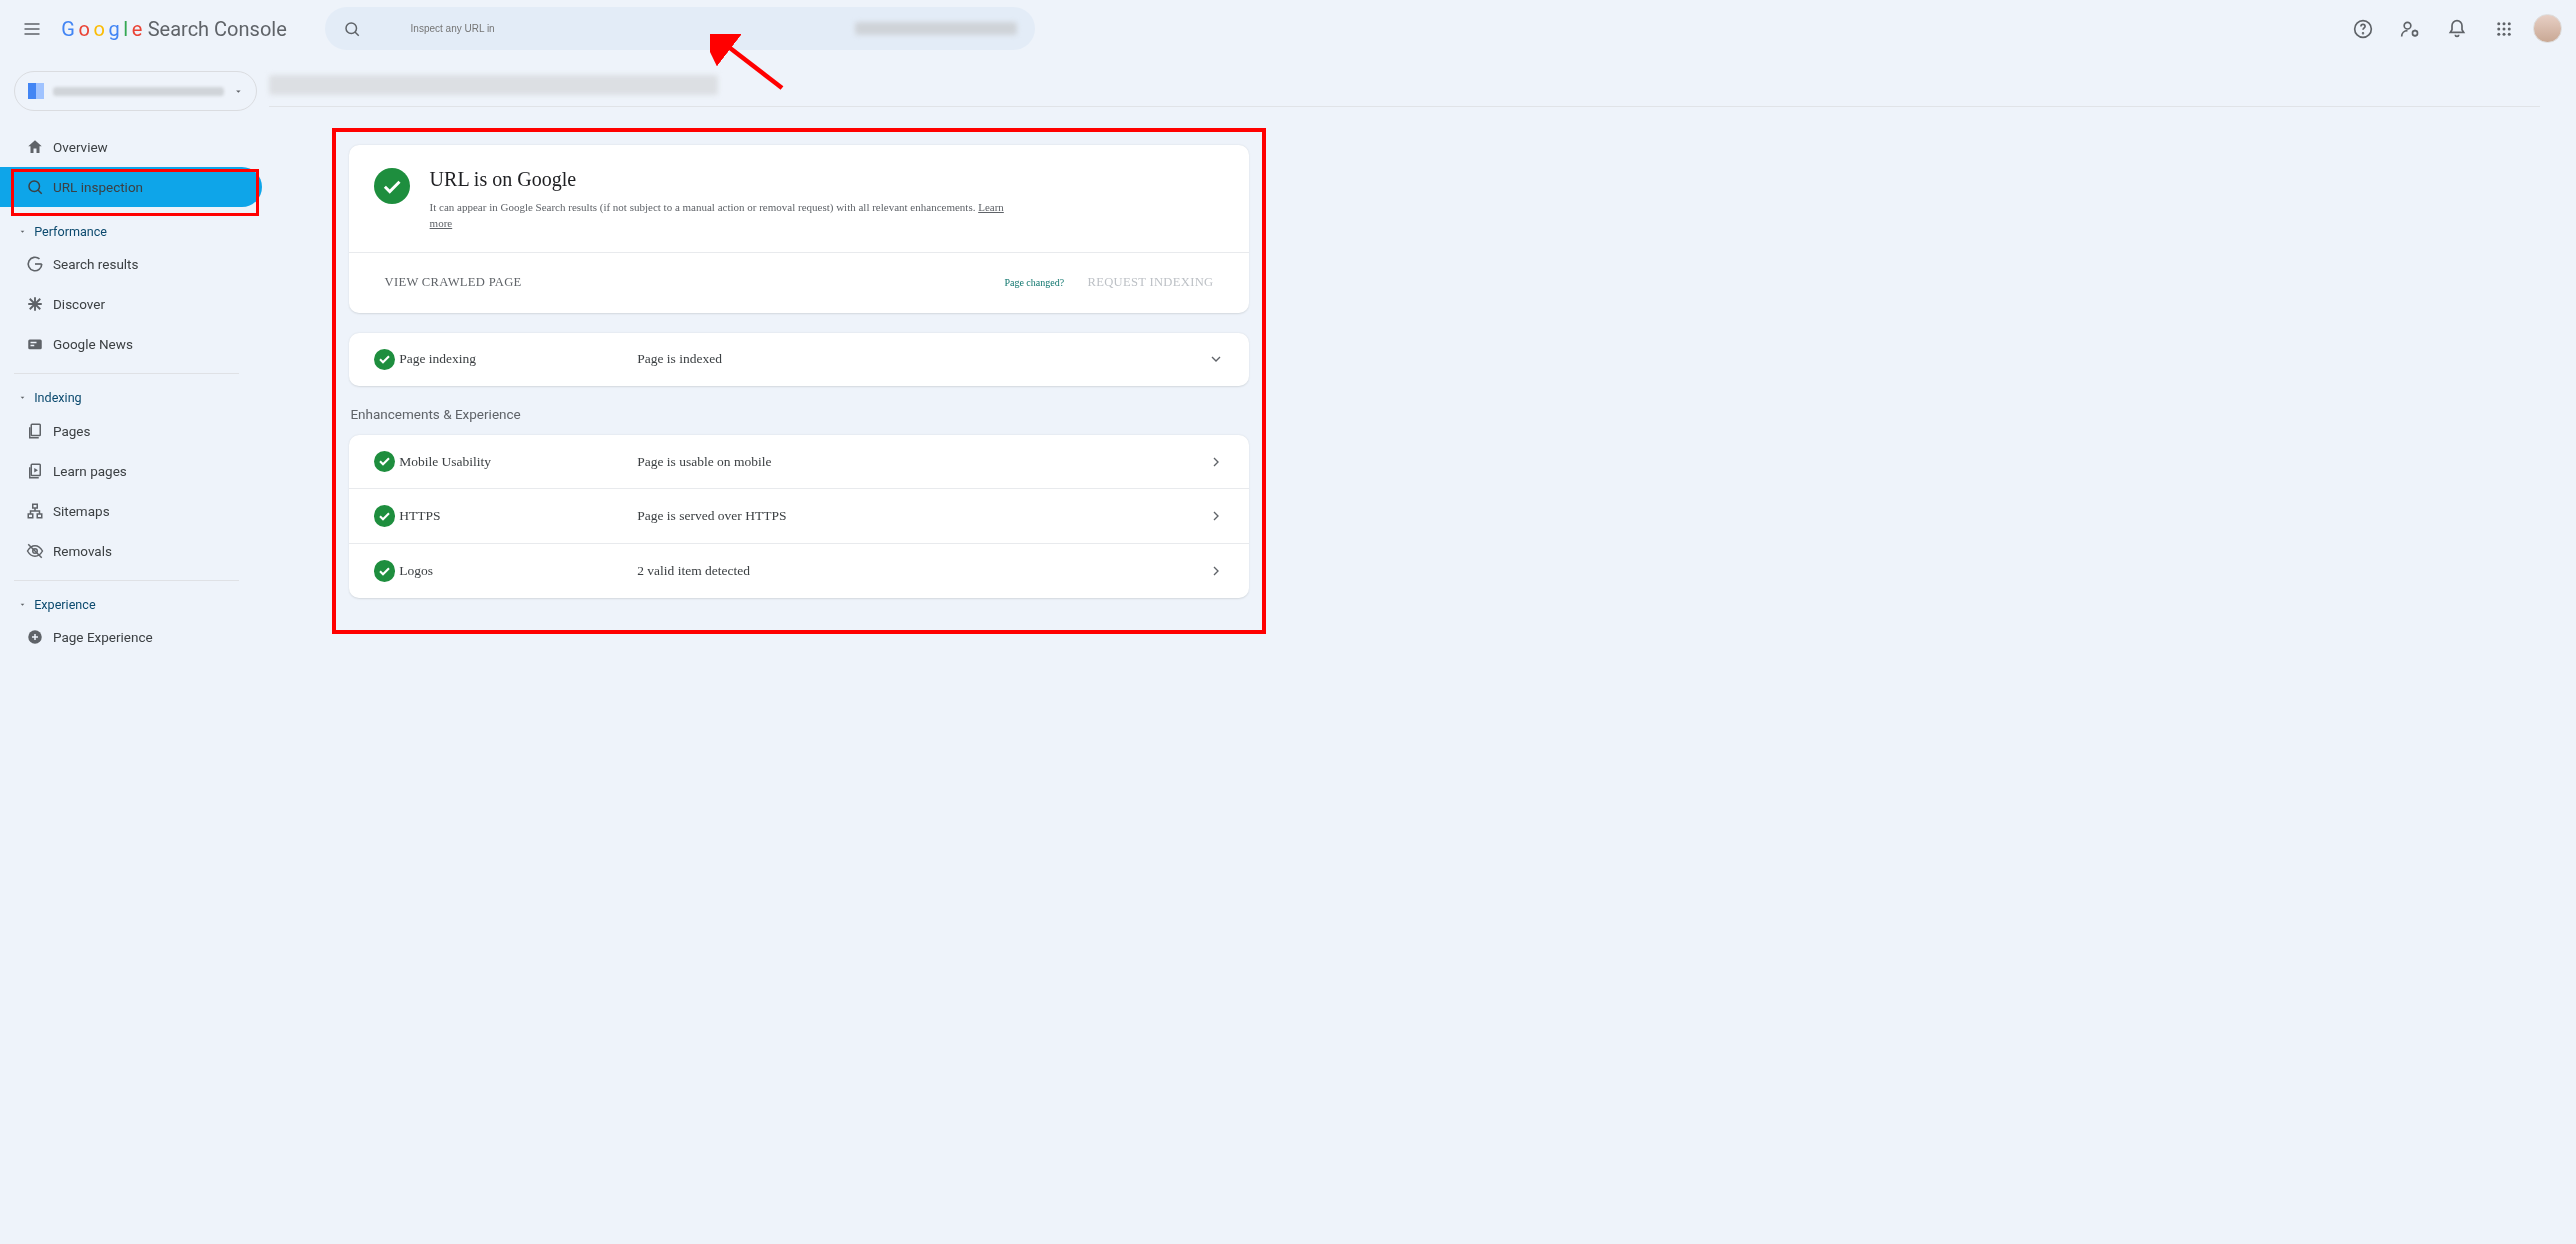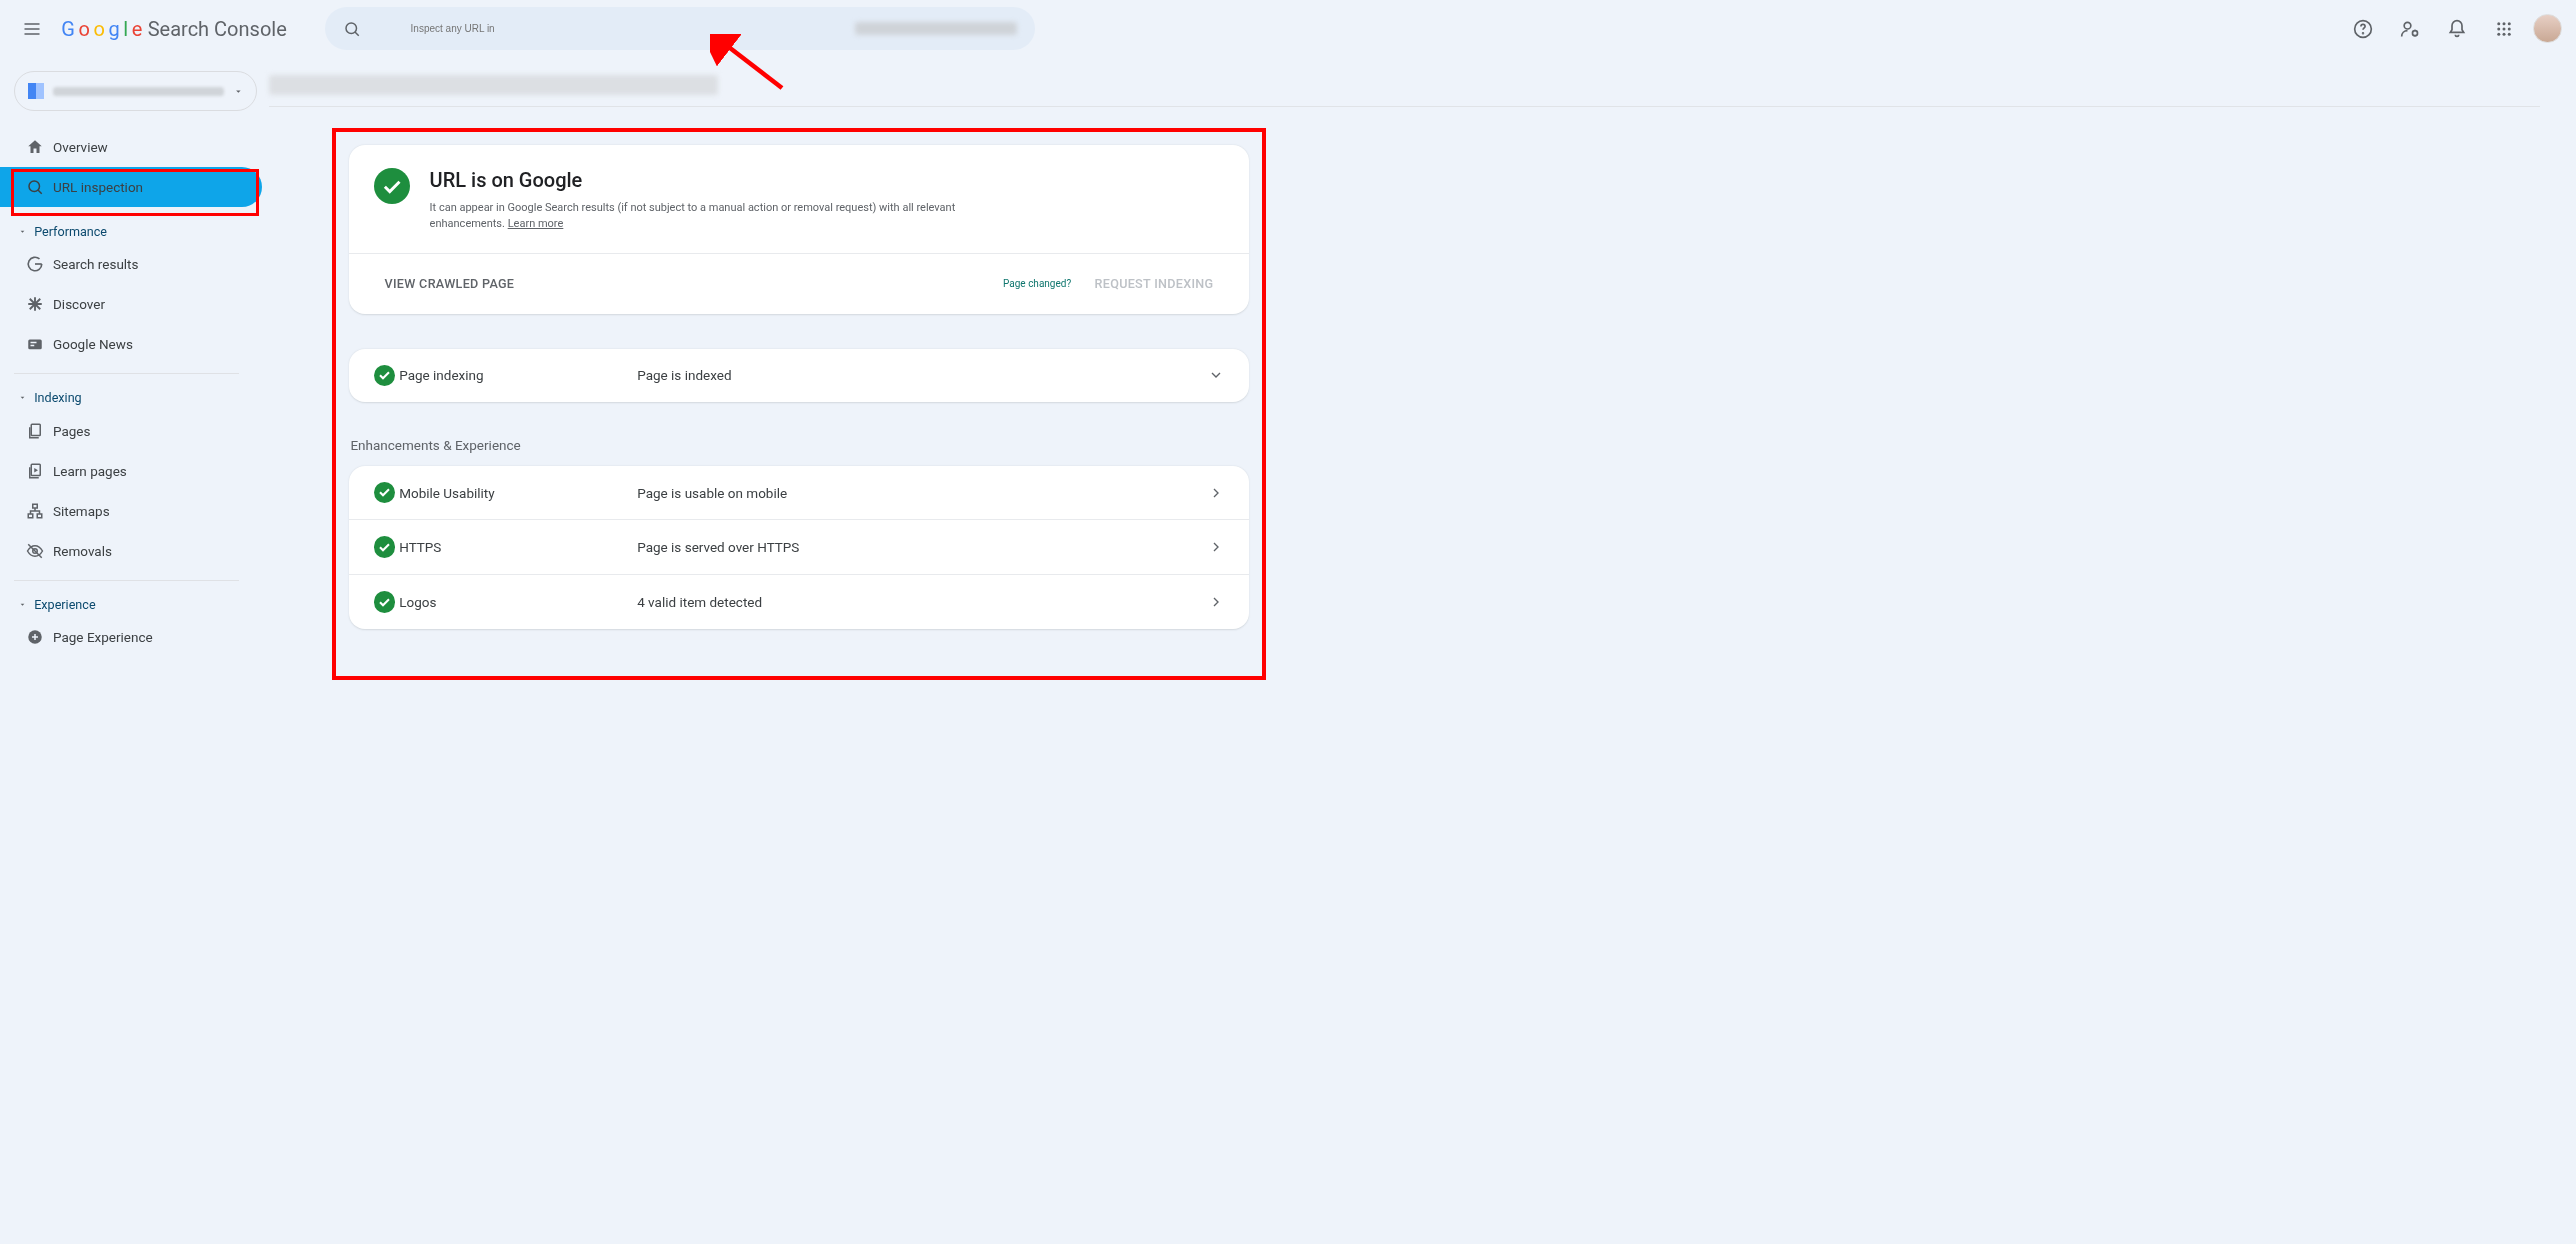--- a/index.html
+++ b/index.html
@@ -114,23 +114,24 @@
     pointer-events: none;
   }
   .highlight-box-main {
     border: 4.5px solid #ff0000;
     padding: 12.6px;
     margin-left: 63px;
     width: 934px;
   }
   .card {
     background: #fff;
-    border-radius: 16px;
+    border-radius: 10px;
     box-shadow: 0 0.9px 1.8px rgba(60,64,67,.15);
-    margin-bottom: 35px;
+    margin-bottom: 20px;
+    font-family: Liberation Serif, serif;
   }
   .status-head {
     display: flex; gap: 20px; padding: 23.4px 25px 20px;
   }
   .big-check {
     width: 36px; height: 36px; border-radius: 50%; background:#1e8e3e;
     display:flex; align-items:center; justify-content:center; flex-shrink:0;
   }
   .status-head h2 { margin:0 0 7.2px; font-size: 20px; font-weight: 500; }
   .status-head p { margin:0; color:#5f6368; font-size: 11px; line-height:1.5; max-width: 575px; }
@@ -443,21 +444,21 @@
               </svg>
             </div>
         </div>
         <div class="row-card">
           <div class="small-check">
               <svg width="14.4" height="14.4" viewBox="0 0 24 24" fill="none" stroke="#fff" stroke-width="3.5">
                 <path d="M5 12l5 5L20 7"></path>
               </svg>
             </div>
           <div class="label">Logos</div>
-          <div class="value">4 valid item detected</div>
+          <div class="value">2 valid item detected</div>
           <div class="chev">
               <svg width="16" height="16" viewBox="0 0 24 24" fill="none" stroke="#5f6368" stroke-width="2">
                 <path d="M9 6l6 6-6 6"></path>
               </svg>
             </div>
         </div>
       </div>
 
     </div>
   </div>

